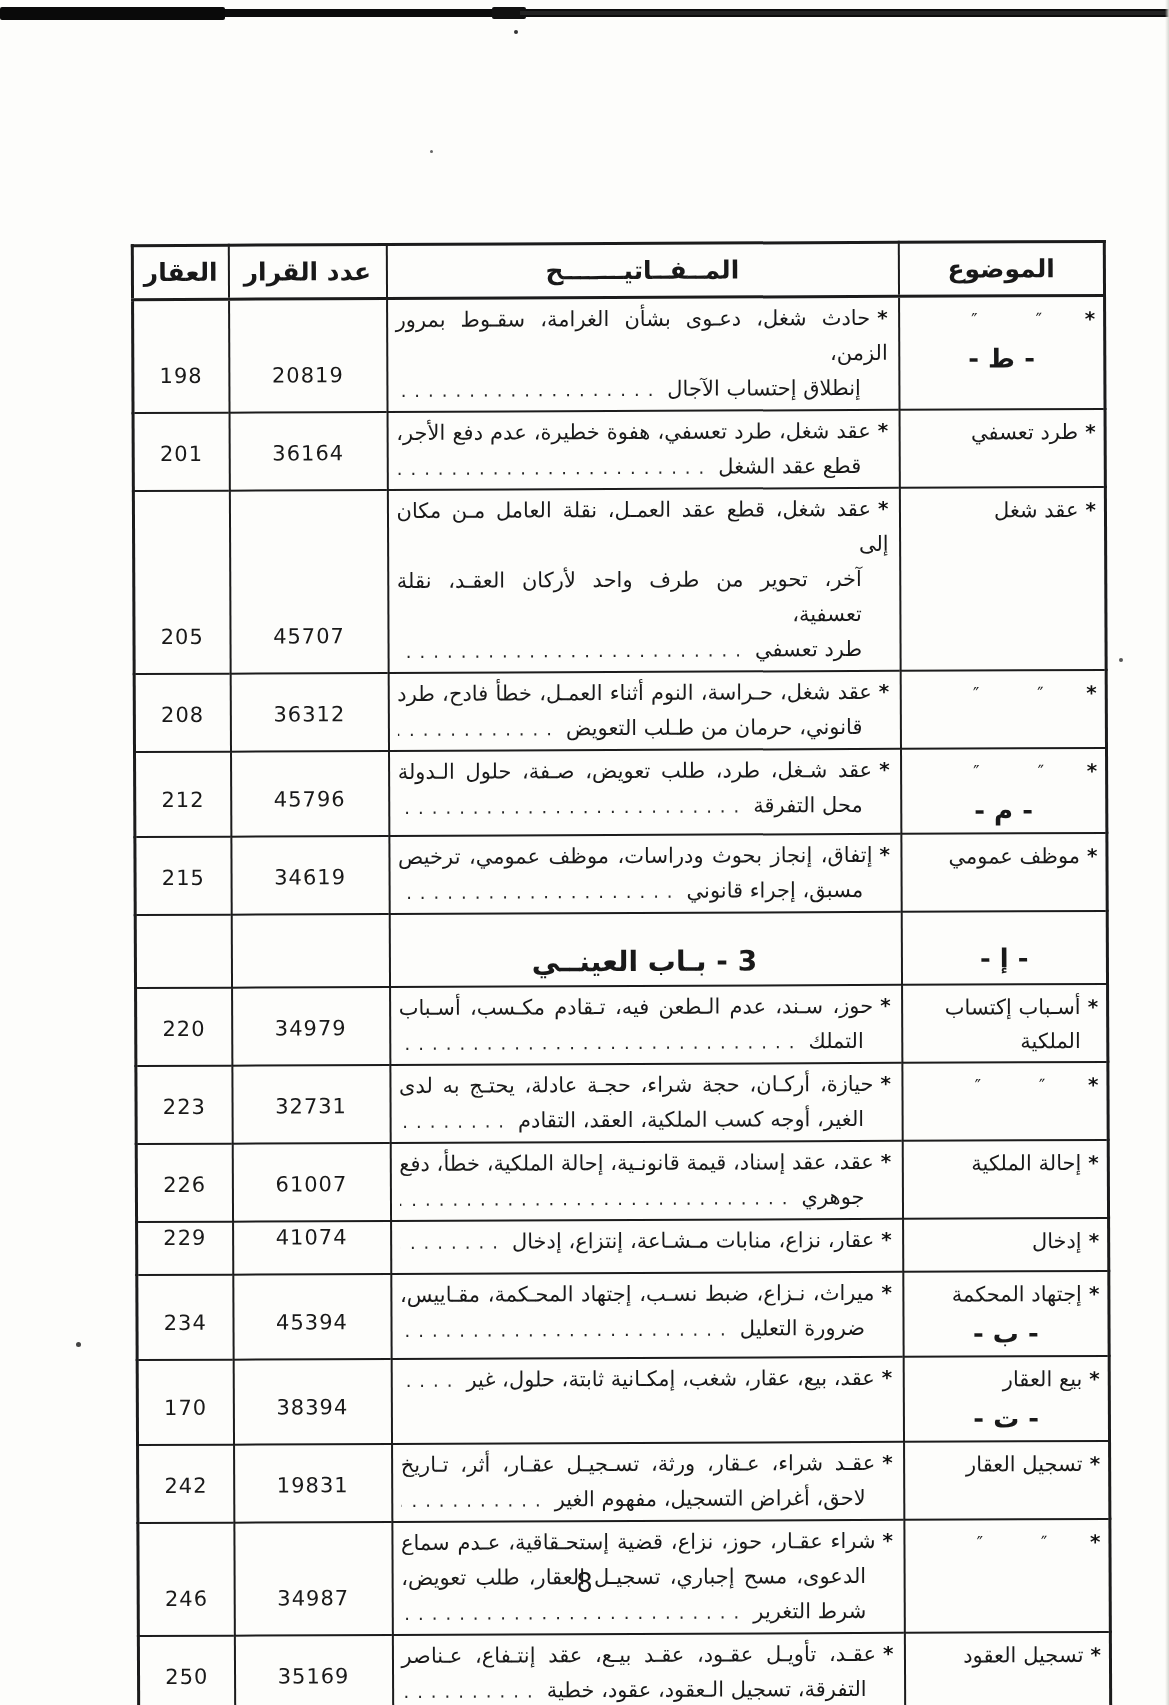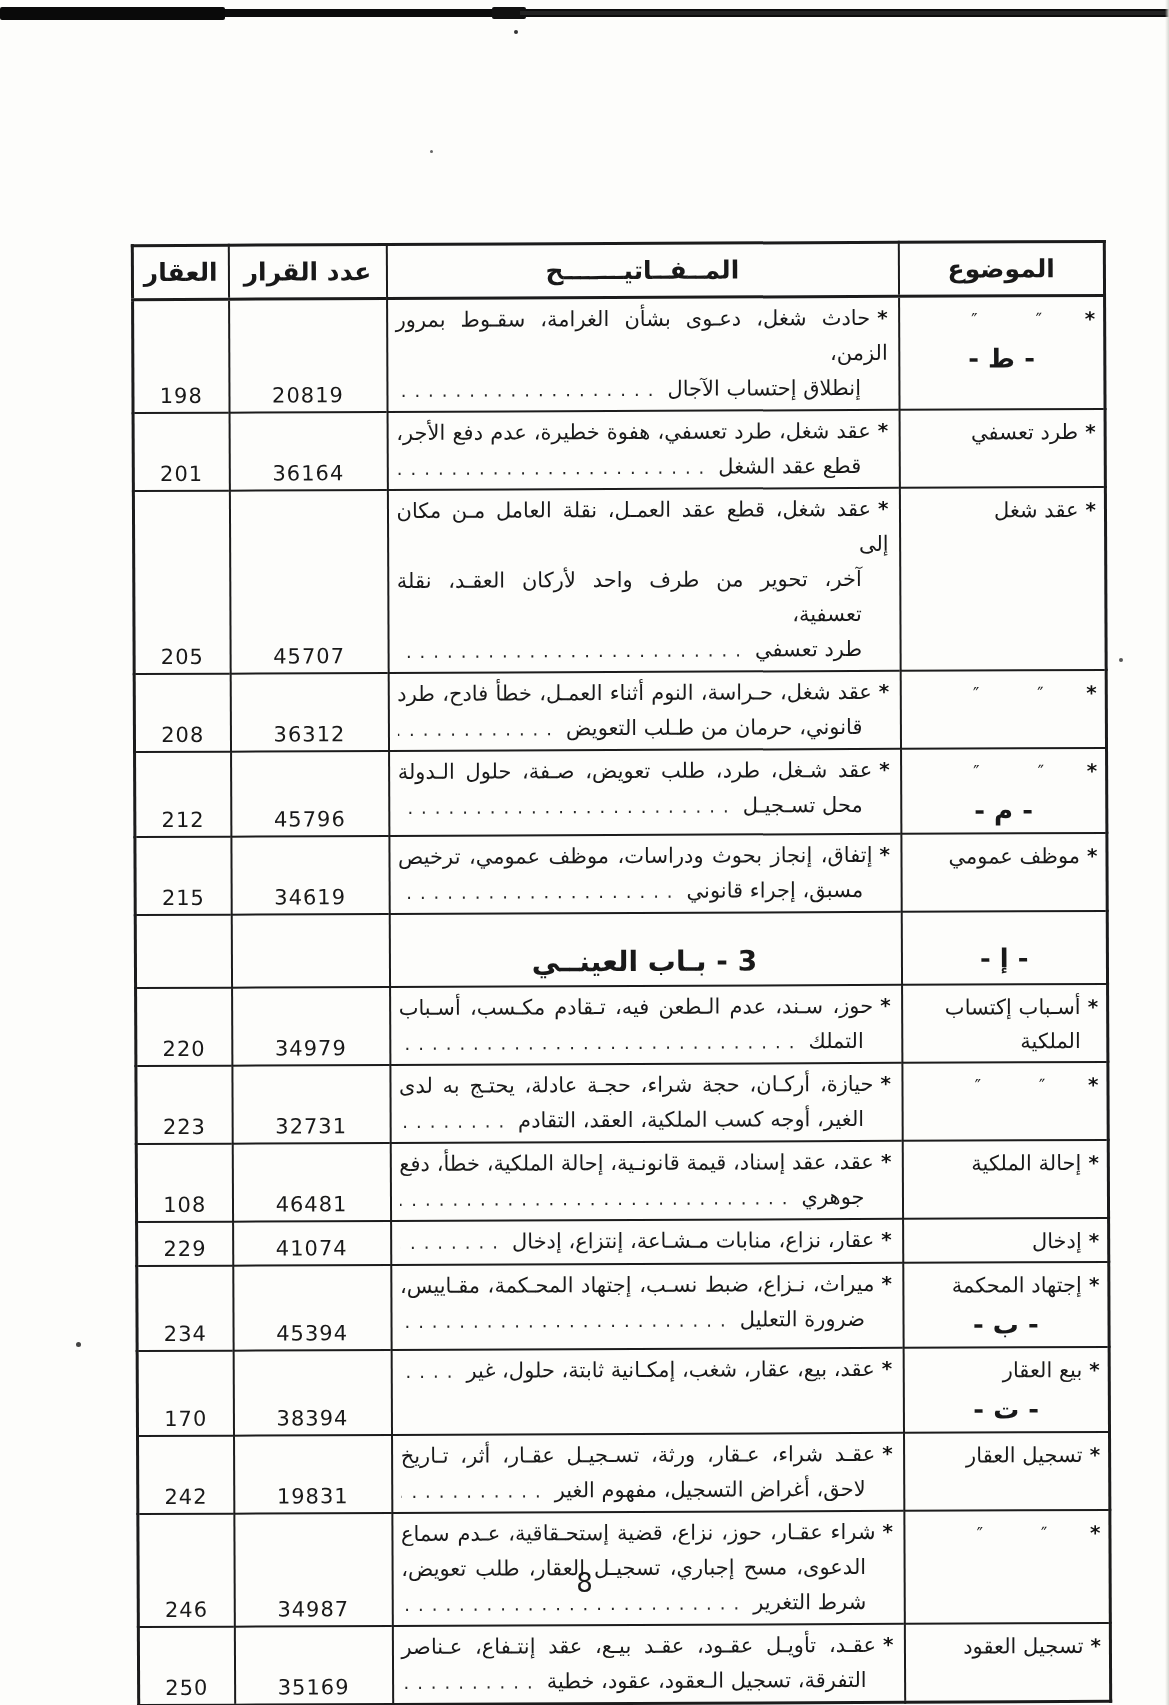--- a/index.html
+++ b/index.html
@@ -30,21 +30,21 @@
   table{border-width:3px;}
   thead th{
     border-bottom-width:3px;font-weight:bold;font-size:25px;
     padding:11px 2px;text-align:center;background:#fdfdfb;
   }
   col.c-subj{width:206px;} col.c-keys{width:512px;}
   col.c-dec{width:158px;}  col.c-page{width:96px;}
   td{padding:3px 8px;vertical-align:top;}
   td.c-page,td.c-dec{
     vertical-align:bottom;text-align:center;
-    font-size:21px;padding-bottom:4px;letter-spacing:1px;
+    font-size:21px;padding-bottom:24px;letter-spacing:1px;
   }
   td.c-keys{font-size:21px;line-height:35px;padding:3px 10px 3px 8px;}
   td.c-subj{font-size:21px;line-height:34px;padding-top:5px;}
   
   .kline{min-height:35px;}
   .kline.mid{text-align:justify;text-align-last:justify;}
   .kline.cont{padding-right:27px;}
   .kline.klast{display:flex;align-items:baseline;}
   .ktext{white-space:nowrap;}
   .dots{
@@ -185,21 +185,21 @@
                 <span class="dittos">
                   <span>″</span>
                   <span>″</span>
                 </span>
               </div>
               <div class="subj-section">- م -</div>
             </td>
             <td class="c-keys">
               <div class="kline mid"><span class="star">*</span><span>عقد شـغل، طرد، طلب تعويض، صـفة، حلول الـدولة</span></div>
               <div class="kline klast cont">
-                <span class="ktext">محل تسـجيـل</span>
+                <span class="ktext">محل التفرقة</span>
                 <span class="dots">......................................................................</span>
               </div>
             </td>
             <td class="c-dec">45796</td>
             <td class="c-page">212</td>
           </tr>
           <tr>
             <td class="c-subj">
               <div class="subj-line">
                 <span class="star">*</span>
@@ -270,22 +270,22 @@
                 <span class="subj-text">إحالة الملكية</span>
               </div>
             </td>
             <td class="c-keys">
               <div class="kline mid"><span class="star">*</span><span>عقد، عقد إسناد، قيمة قانونـية، إحالة الملكية، خطأ، دفع</span></div>
               <div class="kline klast cont">
                 <span class="ktext">جوهري</span>
                 <span class="dots">......................................................................</span>
               </div>
             </td>
-            <td class="c-dec">46481</td>
-            <td class="c-page">108</td>
+            <td class="c-dec">61007</td>
+            <td class="c-page">226</td>
           </tr>
           <tr>
             <td class="c-subj">
               <div class="subj-line">
                 <span class="star">*</span>
                 <span class="subj-text">إدخال</span>
               </div>
             </td>
             <td class="c-keys">
               <div class="kline klast">

